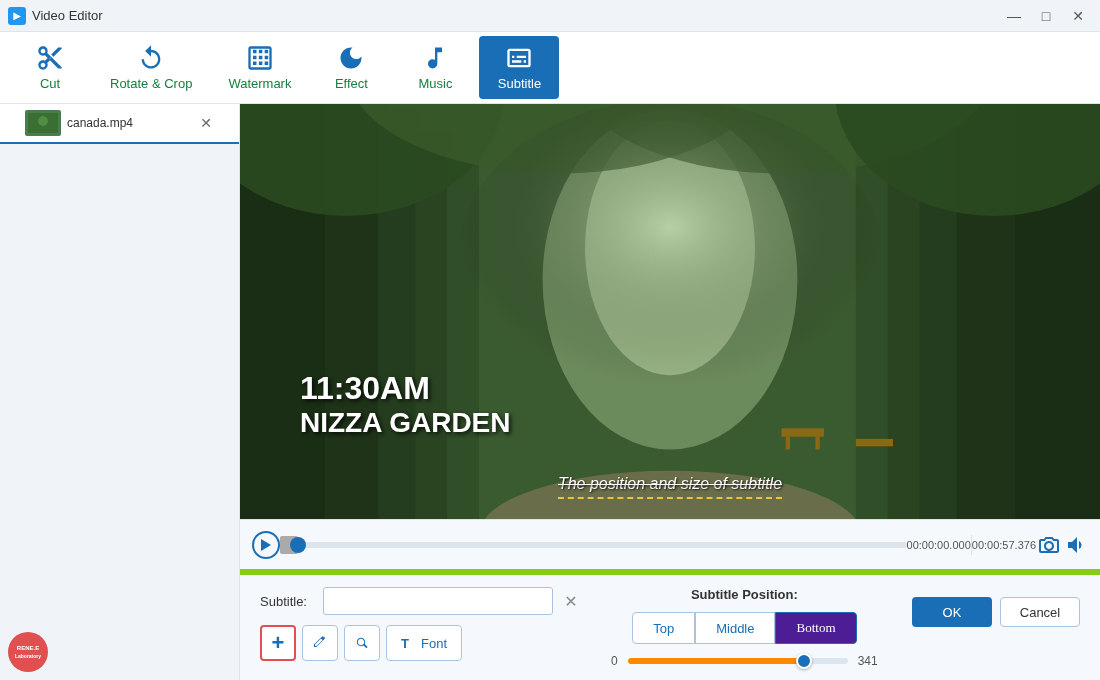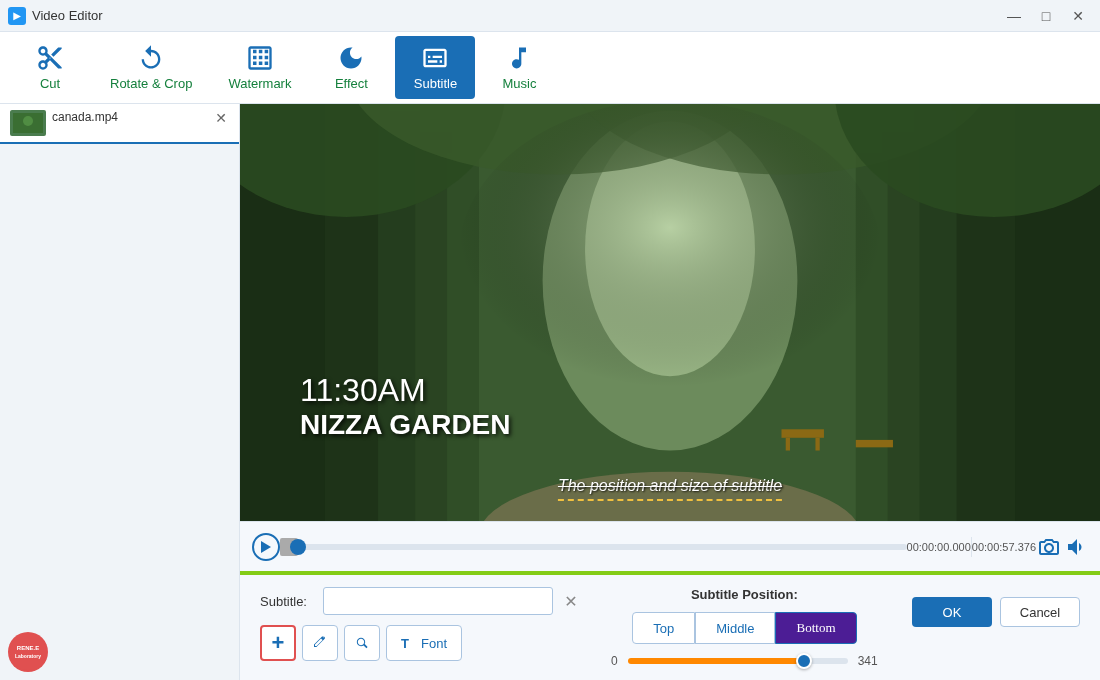--- a/index.html
+++ b/index.html
@@ -81,23 +81,24 @@
     
     .sidebar {
       width: 240px;
       background: #f0f4f8;
       border-right: 1px solid #dce4ed;
       display: flex;
       flex-direction: column;
     }
     .file-tab {
       display: flex;
+      align-items: center;
       background: white;
       border-bottom: 2px solid #1a6eb5;
-      padding: 6px 10px;
+      padding: 6px 25px;
       gap: 6px;
       font-size: 12px;
       color: #333;
     }
     .file-tab-thumbnail {
       width: 36px; height: 26px;
       background: #4a7c4e;
       border-radius: 2px;
       overflow: hidden;
       display: flex; align-items: center; justify-content: center;
@@ -142,21 +143,21 @@
     }
     .video-overlay-text {
       position: absolute;
       bottom: 80px;
       left: 60px;
       color: white;
       font-weight: bold;
     }
     .video-time {
       font-size: 32px;
-      font-weight: normal;
+      font-weight: bold;
       text-shadow: 2px 2px 4px rgba(0,0,0,0.8);
     }
     .video-location {
       font-size: 28px;
       font-weight: bold;
       text-shadow: 2px 2px 4px rgba(0,0,0,0.8);
     }
     .subtitle-overlay {
       position: absolute;
       bottom: 20px;
@@ -460,32 +461,32 @@
     <span>Watermark</span>
   </div>
 
   <div class="toolbar-tab">
     <svg viewBox="0 0 24 24" fill="#1a6eb5">
         <path d="M12 3c-4.97 0-9 4.03-9 9s4.03 9 9 9 9-4.03 9-9c0-.46-.04-.92-.1-1.36-.98 1.37-2.58 2.26-4.4 2.26-2.98 0-5.4-2.42-5.4-5.4 0-1.81.89-3.42 2.26-4.4-.44-.06-.9-.1-1.36-.1z"></path>
       </svg>
     <span>Effect</span>
   </div>
 
+  <div class="toolbar-tab">
+    <svg viewBox="0 0 24 24" fill="#1a6eb5">
+        <path d="M12 3v10.55c-.59-.34-1.27-.55-2-.55-2.21 0-4 1.79-4 4s1.79 4 4 4 4-1.79 4-4V7h4V3h-6z"></path>
+      </svg>
+    <span>Music</span>
+  </div>
+
   <div class="toolbar-tab active">
     <svg viewBox="0 0 24 24" fill="white">
         <path d="M20 4H4c-1.1 0-2 .9-2 2v12c0 1.1.9 2 2 2h16c1.1 0 2-.9 2-2V6c0-1.1-.9-2-2-2zm0 14H4V6h16v12zM6 10h2v2H6zm0 4h8v2H6zm10 0h2v2h-2zm-6-4h8v2h-8z"></path>
       </svg>
     <span>Subtitle</span>
-  </div>
-
-  <div class="toolbar-tab">
-    <svg viewBox="0 0 24 24" fill="#1a6eb5">
-        <path d="M12 3v10.55c-.59-.34-1.27-.55-2-.55-2.21 0-4 1.79-4 4s1.79 4 4 4 4-1.79 4-4V7h4V3h-6z"></path>
-      </svg>
-    <span>Music</span>
   </div>
 </div>
 
 <div class="main-area">
 
   <div class="sidebar">
     <div class="file-tab">
       <div class="file-tab-thumbnail">
         <svg width="30" height="20" viewBox="0 0 30 20">
             <rect fill="#3a6e32" width="30" height="20"></rect>
@@ -580,21 +581,21 @@
             <path d="M10 4c-2.76 0-5 2.24-5 5s2.24 5 5 5 5-2.24 5-5-2.24-5-5-5zm0 8c-1.65 0-3-1.35-3-3s1.35-3 3-3 3 1.35 3 3-1.35 3-3 3zM18 2h-3l-1.5-2h-7L5 2H2C.9 2 0 2.9 0 4v10c0 1.1.9 2 2 2h16c1.1 0 2-.9 2-2V4c0-1.1-.9-2-2-2zm0 12H2V4h3.83l1.5-2h5.34l1.5 2H18v10z" fill="#1a6eb5"></path>
           </svg>
       </button>
       <button class="volume-btn">
         <svg width="20" height="16" viewBox="0 0 20 16">
             <path d="M3 5v6h4l5 5V0L7 5H3zm13.5 3c0-1.77-1.02-3.29-2.5-4.03v8.05c1.48-.73 2.5-2.25 2.5-4.02z" fill="#1a6eb5"></path>
           </svg>
       </button>
     </div>
 
-    <div class="bottom-panel" style="background:#f5f8fc; padding: 12px 20px; display:flex; gap:30px; align-items:flex-start; border-top:4px solid #84cc16;">
+    <div class="bottom-panel" style="background:#f5f8fc; padding: 12px 20px; display:flex; gap:30px; align-items:flex-start; border-top:6px solid #84cc16;">
 
       <div class="subtitle-input-section">
         <div class="subtitle-row">
           <label class="subtitle-label">Subtitle:</label>
           <input class="subtitle-input" type="text" value="" style="">
           <button class="subtitle-clear-btn">✕</button>
         </div>
         <div class="action-buttons">
           <button class="add-btn">+</button>
           <button class="edit-btn">

